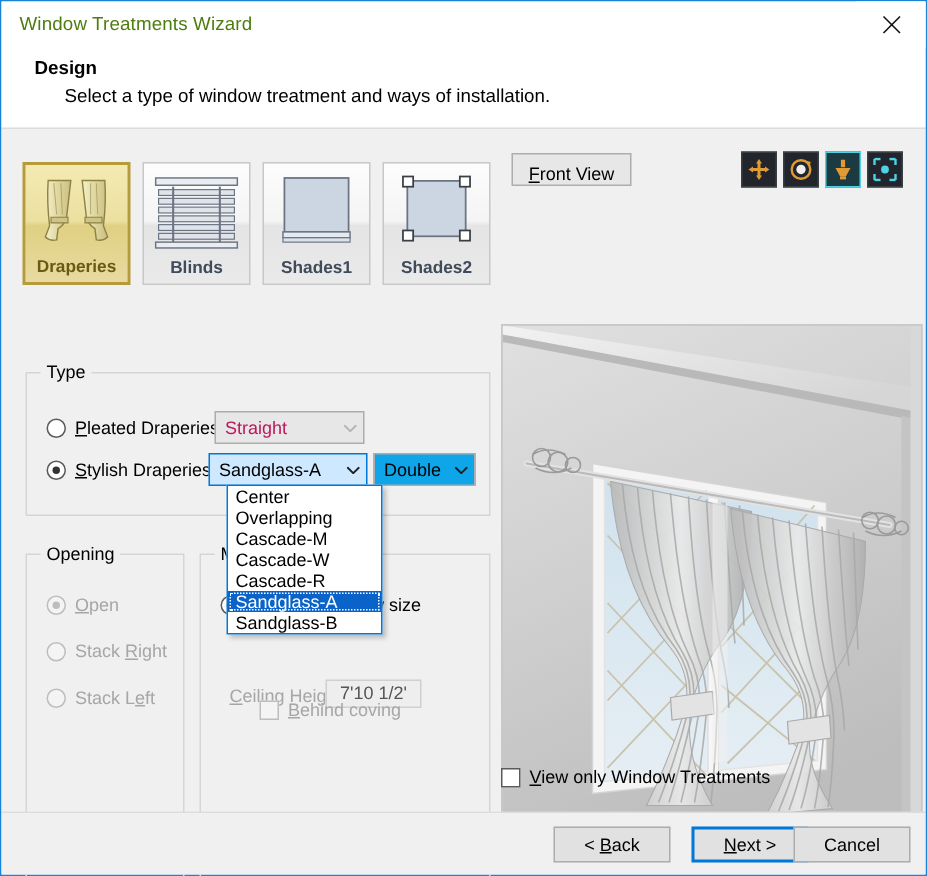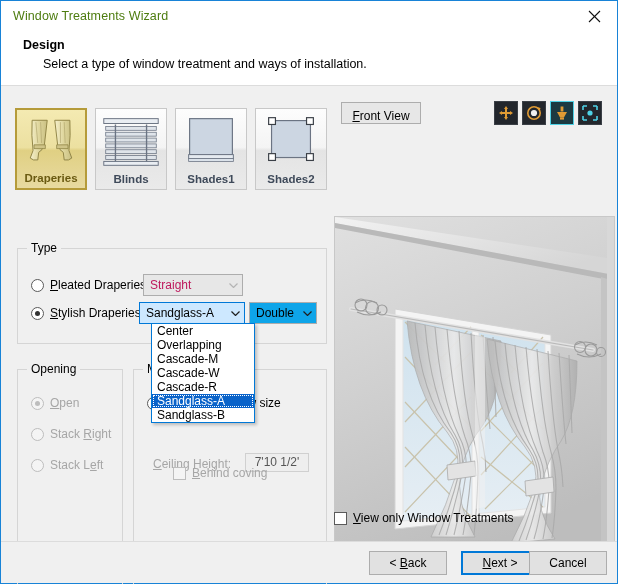--- a/index.html
+++ b/index.html
@@ -277,21 +277,21 @@
 
     <div class="radio-row" style="left:146px;top:310px;">
       <span class="radio checked"></span>
       <span class="rlabel"><span class="u">F</span><span>it to the window size</span></span>
     </div>
 
 
     <div class="lbl disabled" style="left:152px;top:371px;">
       <span class="u">C</span><span>eiling Height:</span>
     </div>
-    <div class="textbox" style="left:244px;top:367px;width:64px;">7'10 1/2'</div>
+    <div class="textbox" style="left:216px;top:367px;width:64px;">7'10 1/2'</div>
 
     <div class="radio-row" style="left:172px;top:380px;">
       <span class="chk disabled"></span>
       <span class="rlabel disabled"><span class="u">B</span><span>ehind coving</span></span>
     </div>
 
     <div class="dropdown" style="left:150px;top:237px;width:104px;height:100px;">
       <div class="dd-item">Center</div>
       <div class="dd-item">Overlapping</div>
       <div class="dd-item">Cascade-M</div>

